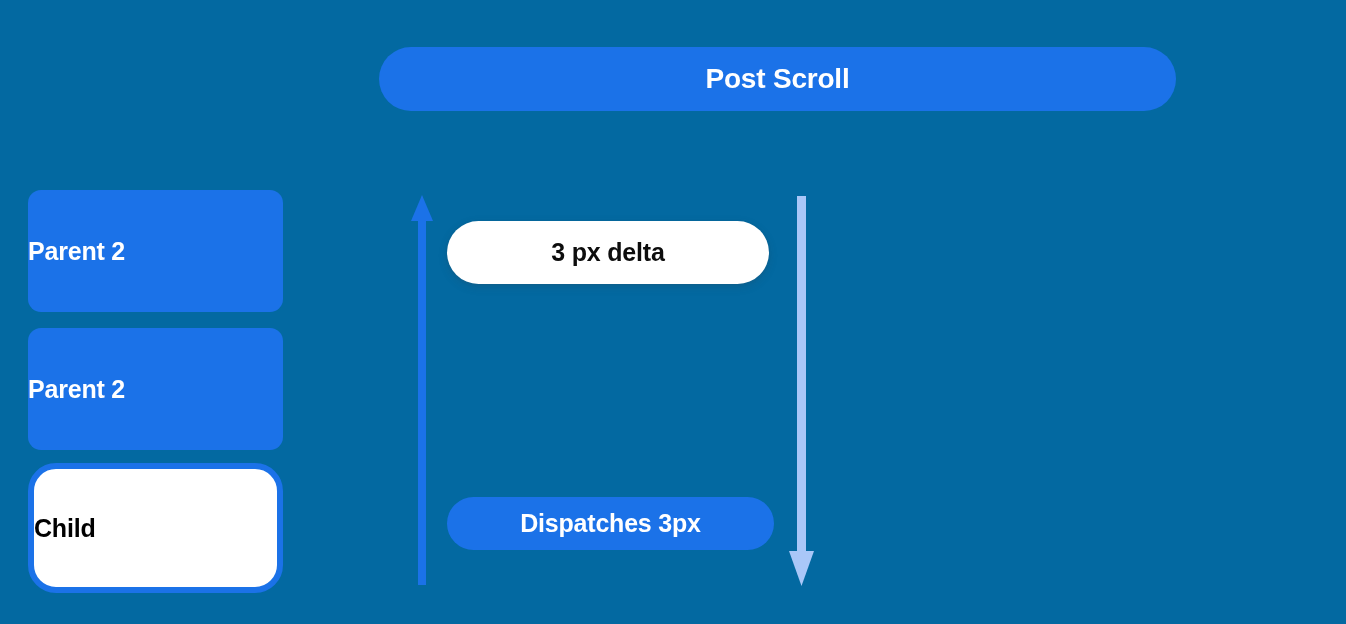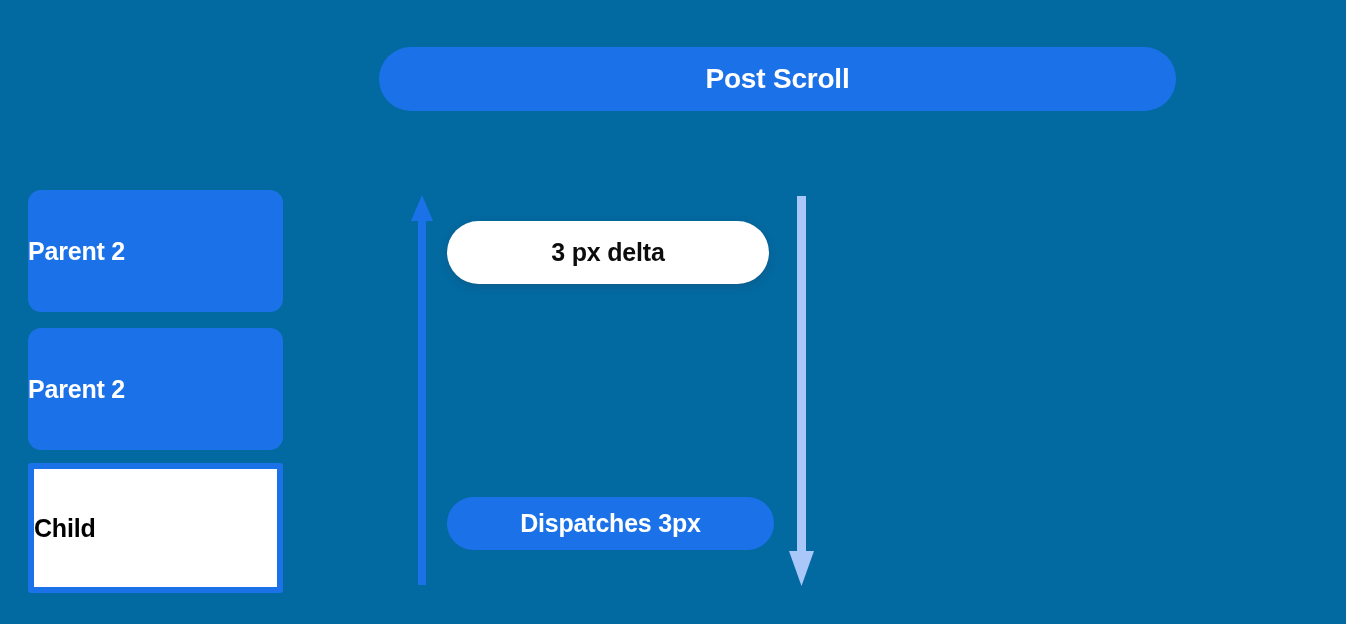--- a/index.html
+++ b/index.html
@@ -61,21 +61,21 @@
   .node-parent2 { top: 190px; background: #1b72e8; }
   .node-parent1 { top: 328px; background: #1b72e8; }
   .node-parent2 .label,
   .node-parent1 .label { color: #ffffff; }
 
   .node-child {
     top: 463px;
     height: 130px;
     background: #ffffff;
     border: 6px solid #1b72e8;
-    border-radius: 3px;
+    border-radius: 28px;
   }
   .node-child .label { color: #000000; }
 
   
   .arrow {
     position: absolute;
   }
   .arrow-up {
     left: 409px;
     top: 195px;

